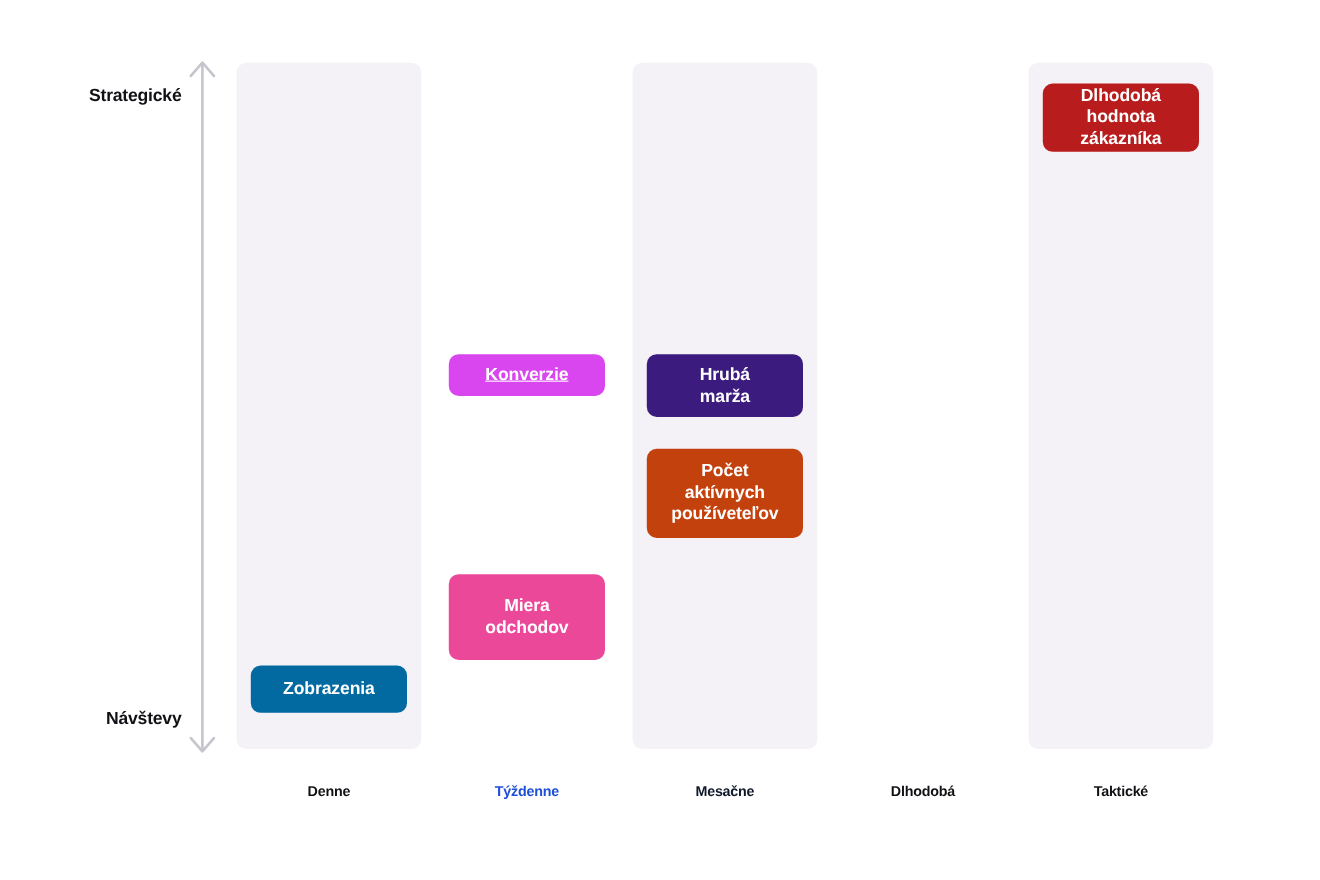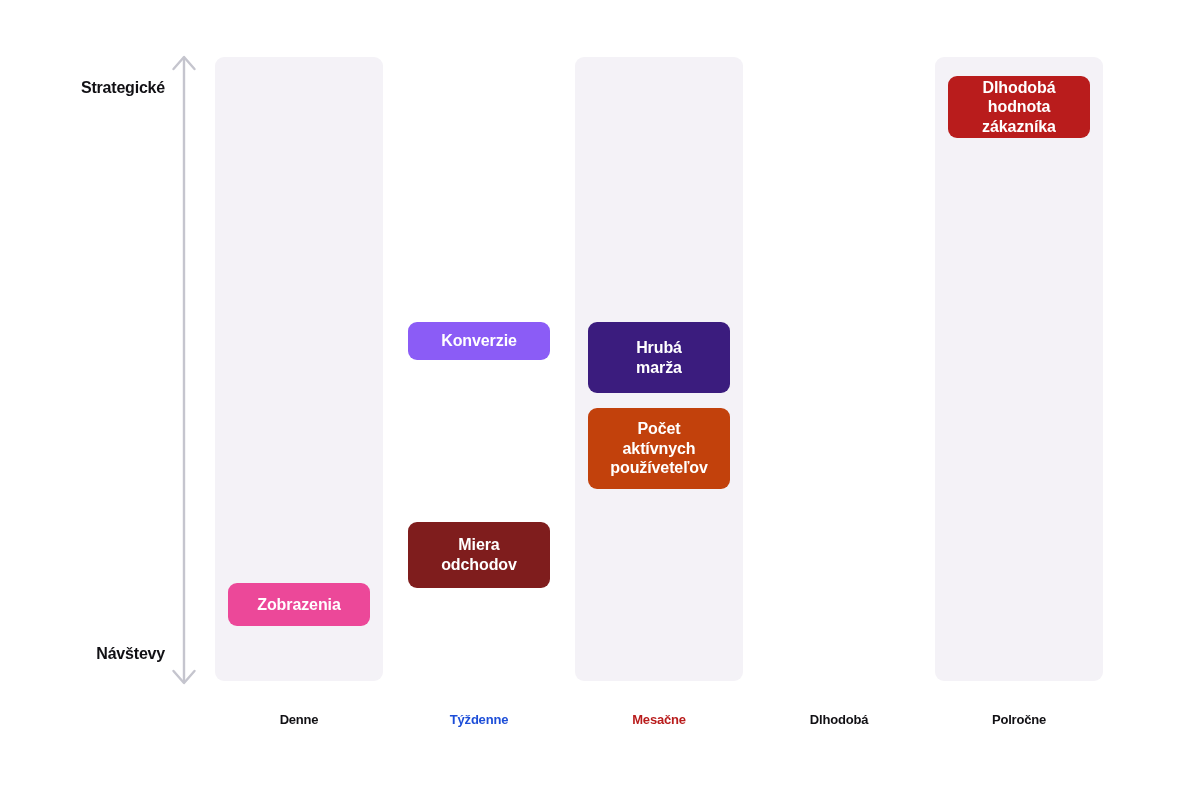--- a/index.html
+++ b/index.html
@@ -114,57 +114,57 @@
       <polyline points="5.5,621 16,633 26.5,621" fill="none" stroke="#c5c5ce" stroke-width="2.4" stroke-linecap="round" stroke-linejoin="round"></polyline>
     </svg>
 
     <div class="axis-label" id="axis-label-bottom" style="color: rgb(17, 16, 20);">Návštevy</div>
   </div>
 
   <div class="column" id="col-0" style="left:215px">
     <div class="column-band" style="background: rgb(244, 242, 247);"></div>
 
 
-    <div class="metric-card" style="top: 583px; height: 43px; background: #ec4899; color: rgb(255, 255, 255);">Zobrazenia</div>
+    <div class="metric-card" style="top: 605px; height: 43px; background: #0369a1; color: rgb(255, 255, 255);">Zobrazenia</div>
 
     <div class="column-label" style="color: rgb(17, 16, 20);">Denne</div>
   </div>
 
   <div class="column" id="col-1" style="left:395px">
 
-    <div class="metric-card" style="top: 322px; height: 38px; background: #8b5cf6; color: rgb(255, 255, 255);">Konverzie</div>
+    <div class="metric-card" style="top: 322px; height: 38px; background: #d946ef; color: rgb(255, 255, 255); text-decoration: underline;">Konverzie</div>
 
-    <div class="metric-card" style="top: 522px; height: 66px; background: #7f1d1d; color: rgb(255, 255, 255);">Miera
+    <div class="metric-card" style="top: 522px; height: 78px; background: #ec4899; color: rgb(255, 255, 255);">Miera
 odchodov</div>
 
     <div class="column-label" style="color: #1d4ed8;">Týždenne</div>
   </div>
 
   <div class="column" id="col-2" style="left:575px">
     <div class="column-band" style="background: rgb(244, 242, 247);"></div>
 
-    <div class="metric-card" style="top: 322px; height: 71px; background: rgb(59, 28, 126); color: rgb(255, 255, 255);">Hrubá
+    <div class="metric-card" style="top: 322px; height: 57px; background: rgb(59, 28, 126); color: rgb(255, 255, 255);">Hrubá
 marža</div>
 
     <div class="metric-card" style="top: 408px; height: 81px; background: #c2410c; color: rgb(255, 255, 255);">Počet
 aktívnych
 používeteľov</div>
 
-    <div class="column-label" style="color: #b91c1c; text-align: center;">Mesačne</div>
+    <div class="column-label" style="color: #0f172a; text-align: center;">Mesačne</div>
   </div>
 
   <div class="column" id="col-3" style="left:755px">
 
 
     <div class="column-label" style="color: rgb(17, 16, 20);">Dlhodobá</div>
   </div>
 
   <div class="column" id="col-4" style="left:935px">
     <div class="column-band" style="background: rgb(244, 242, 247);"></div>
 
     <div class="metric-card" style="top: 76px; height: 62px; background: #b91c1c; color: rgb(255, 255, 255);">Dlhodobá
 hodnota
 zákazníka</div>
 
-    <div class="column-label" style="color: rgb(17, 16, 20);">Polročne</div>
+    <div class="column-label" style="color: rgb(17, 16, 20);">Taktické</div>
   </div>
 
 </div>
 
 </body></html>

